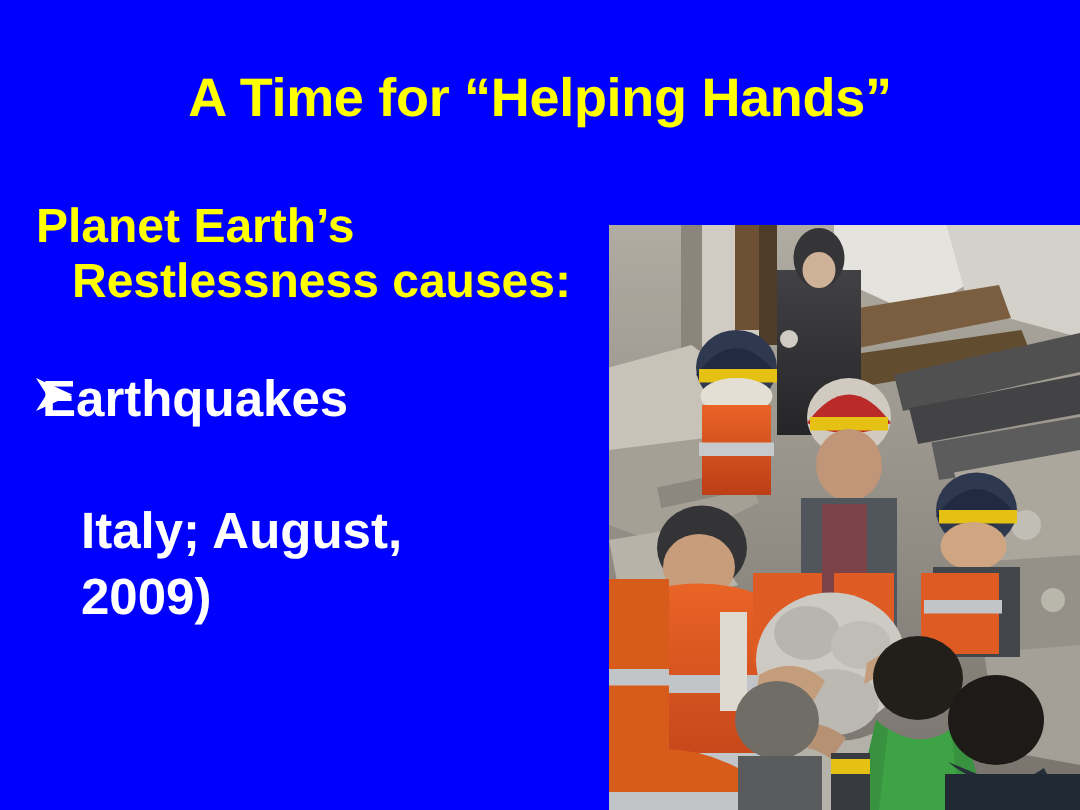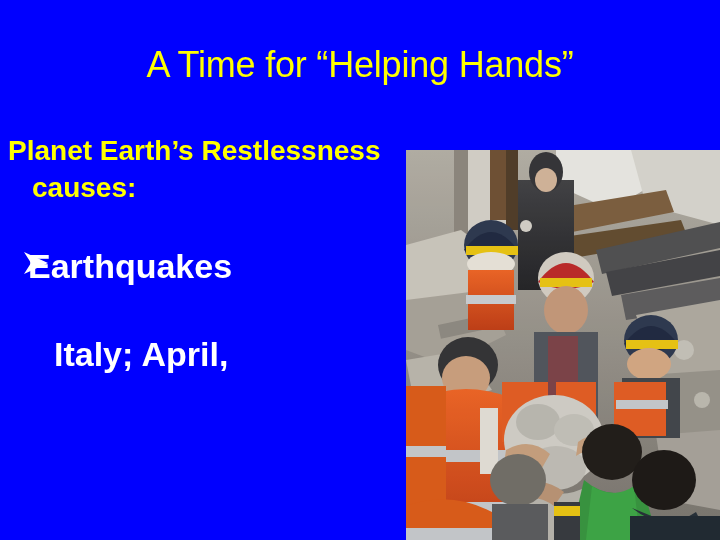--- a/index.html
+++ b/index.html
@@ -22,40 +22,40 @@
 
   
   #title {
     position: absolute;
     left: 30px;
     top: 44px;
     width: 660px;
     text-align: center;
     color: #FFFF00;
     font-size: 36px;
-    font-weight: normal;
+    font-weight: bold;
     line-height: 42px;
     letter-spacing: -0.2px;
     white-space: nowrap;
   }
 
   
   #body-text {
     position: absolute;
     left: 0px;
     top: 132px;
     width: 400px;
   }
 
   .para {
     color: #FFFF00;
-    font-size: 28px;
+    font-size: 32px;
     font-weight: bold;
     line-height: 37px;
-    padding-left: 32px;
+    padding-left: 48px;
     text-indent: -24px;
     margin: 0;
   }
 
   .spacer {
     height: 38px;
   }
 
   .bullet-block {
     position: relative;
@@ -114,21 +114,22 @@
 
     <div class="bullet-block">
       <span class="bullet-marker">
         <svg width="28" height="34" viewBox="0 0 28 34" xmlns="http://www.w3.org/2000/svg">
           <path d="M2 6 L26 17 L2 28 L9 17 Z" fill="#FFFFFF"></path>
         </svg>
       </span>
       <span class="bullet-lines">
         <span class="bullet-first-line">Earthquakes</span><br>
         <br>
-        <span>Italy; April,</span><br>
+        <span>Italy; August,</span><br>
+        <span>2009)</span>
       </span>
     </div>
 
   </div>
 
   <div id="photo">
     <svg width="314" height="390" viewBox="0 0 314 390" xmlns="http://www.w3.org/2000/svg">
       <defs>
         <linearGradient id="skyG" x1="0" y1="0" x2="0" y2="1">
           <stop offset="0%" stop-color="#e8e6e0"></stop>

